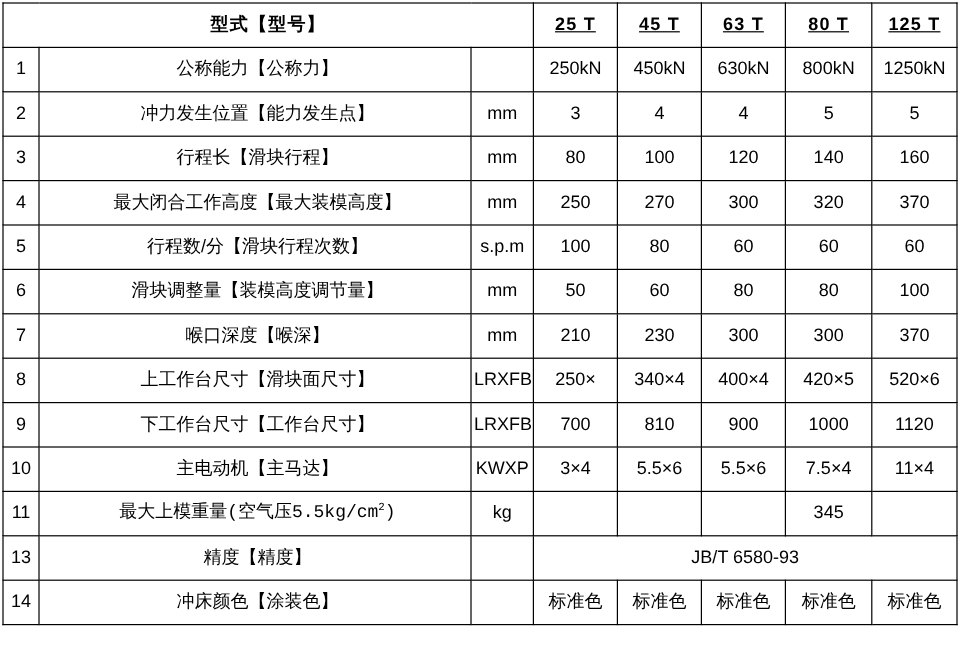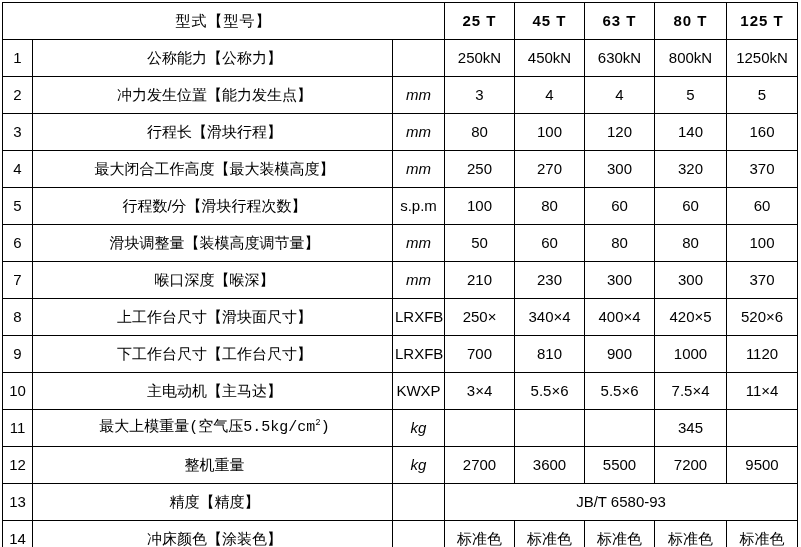--- a/index.html
+++ b/index.html
@@ -37,40 +37,40 @@
   col.c-idx     { width: 30px; }
   col.c-name    { width: 360px; }
   col.c-unit    { width: 52px; }
   col.c-val     { width: 70px; }
   col.c-val2    { width: 70px; }
   col.c-val3    { width: 70px; }
   col.c-val4    { width: 72px; }
   col.c-val5    { width: 71px; }
 
   .hdr-title {
-    font-weight: normal;
+    font-weight: bold;
     font-size: 17px;
     letter-spacing: 1px;
   }
   .hdr-model {
     font-weight: bold;
     font-size: 16px;
     letter-spacing: 1px;
+    text-decoration: underline;
   }
   .row-name {
     text-align: center;
     padding-left: 6px !important;
     font-size: 15px;
   }
   .idx {
     font-size: 15px;
   }
   .unit {
     font-size: 13px;
-    font-style: italic;
   }
   .unit-small {
     font-size: 11px;
   }
   .val {
     font-size: 15px;
   }
   .val-small {
     font-size: 13.5px;
   }
@@ -222,30 +222,20 @@
       <td class="idx">11</td>
       <td class="row-name note-sup">最大上模重量(空气压5.5kg/cm<sup>2</sup>)</td>
       <td class="unit">kg</td>
       <td class="val"></td>
       <td class="val"></td>
       <td class="val"></td>
       <td class="val">345</td>
       <td class="val"></td>
     </tr>
 
-    <tr>
-      <td class="idx">12</td>
-      <td class="row-name">整机重量</td>
-      <td class="unit">kg</td>
-      <td class="val">2700</td>
-      <td class="val">3600</td>
-      <td class="val">5500</td>
-      <td class="val">7200</td>
-      <td class="val">9500</td>
-    </tr>
 
     <tr>
       <td class="idx">13</td>
       <td class="row-name">精度【精度】</td>
       <td class="unit"></td>
       <td colspan="5" class="span-accuracy">JB/T 6580-93</td>
     </tr>
 
     <tr>
       <td class="idx">14</td>

